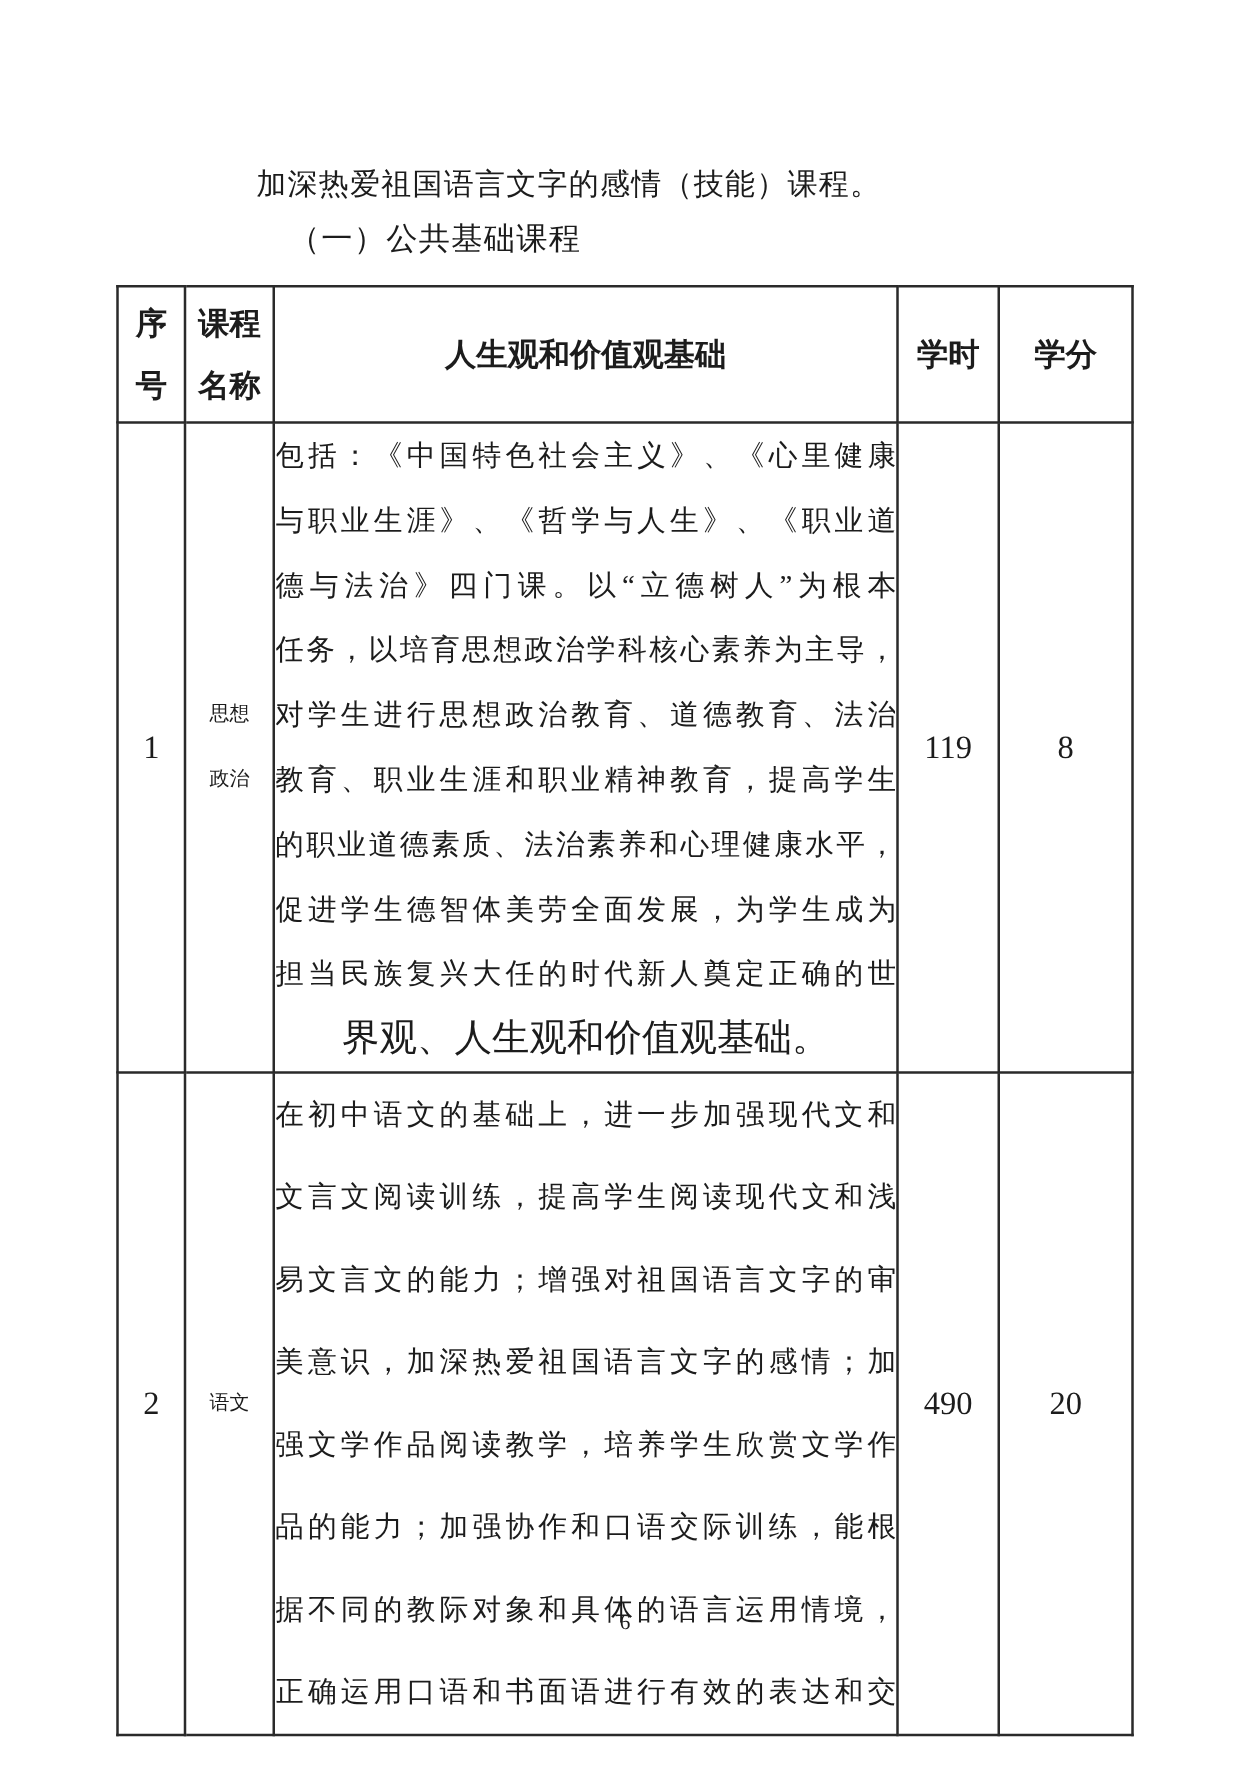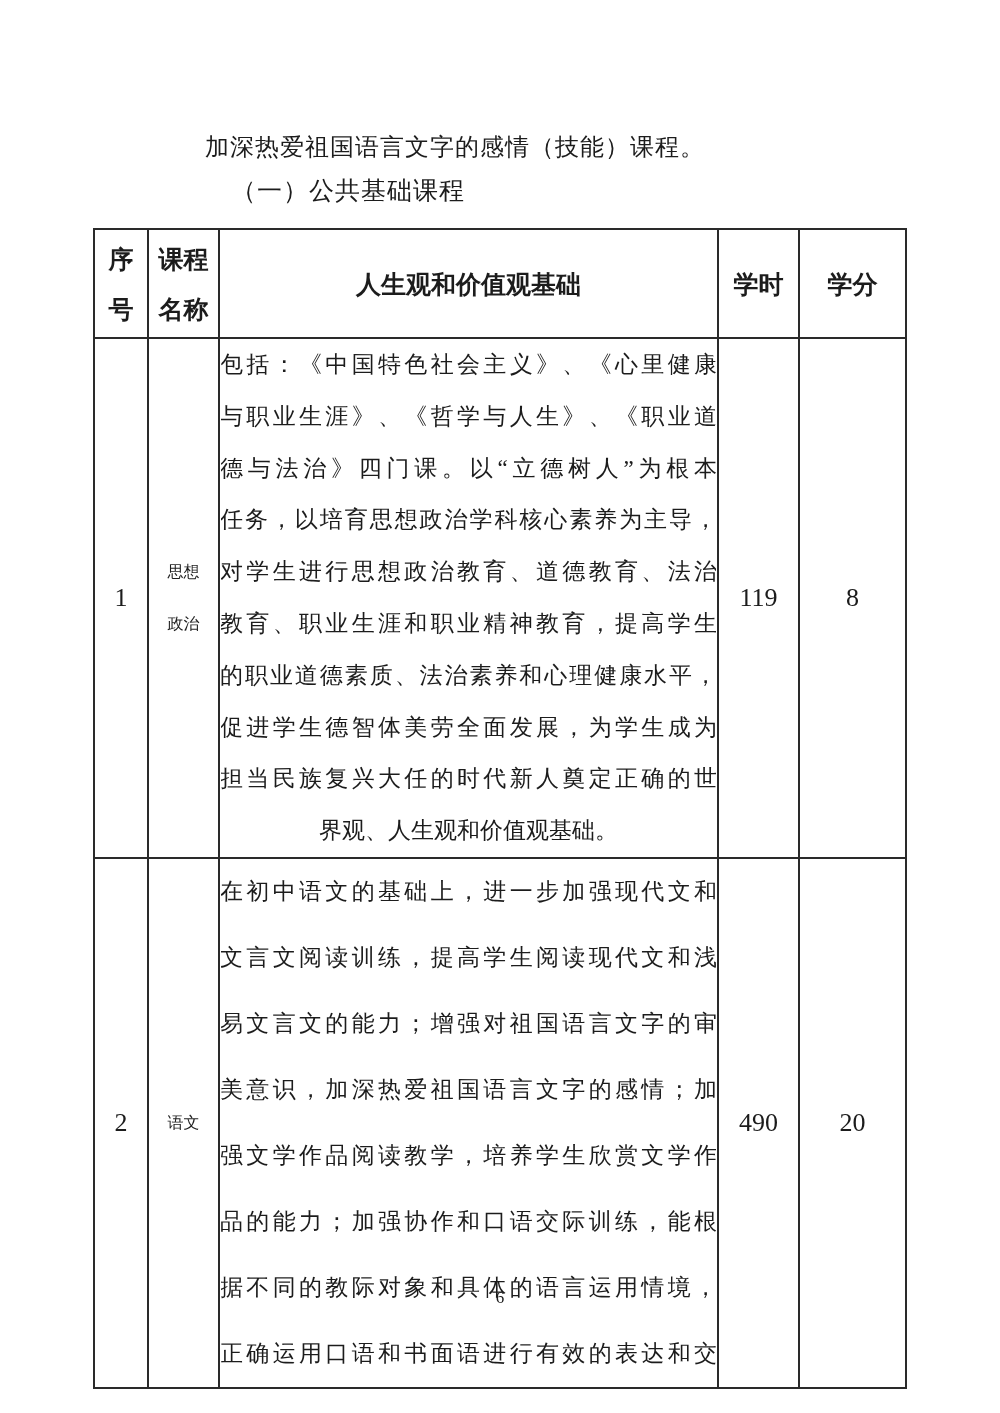--- a/index.html
+++ b/index.html
@@ -73,21 +73,21 @@
   }
   .content-just {
     white-space: pre-line;
     font-size: 23px;
     text-align: justify;
     text-align-last: justify;
   }
   .row-course1 .content-just { line-height: 51.8px; }
   .row-course2 .content-just { line-height: 66px; }
   .content-center-last {
-    font-size: 23px;
+    font-size: 30px;
     line-height: 51.8px;
     text-align: center;
     white-space: pre-line;
   }
   .page-number {
     position: absolute;
     top: 1288px;
     left: 0;
     width: 1000px;
     text-align: center;

